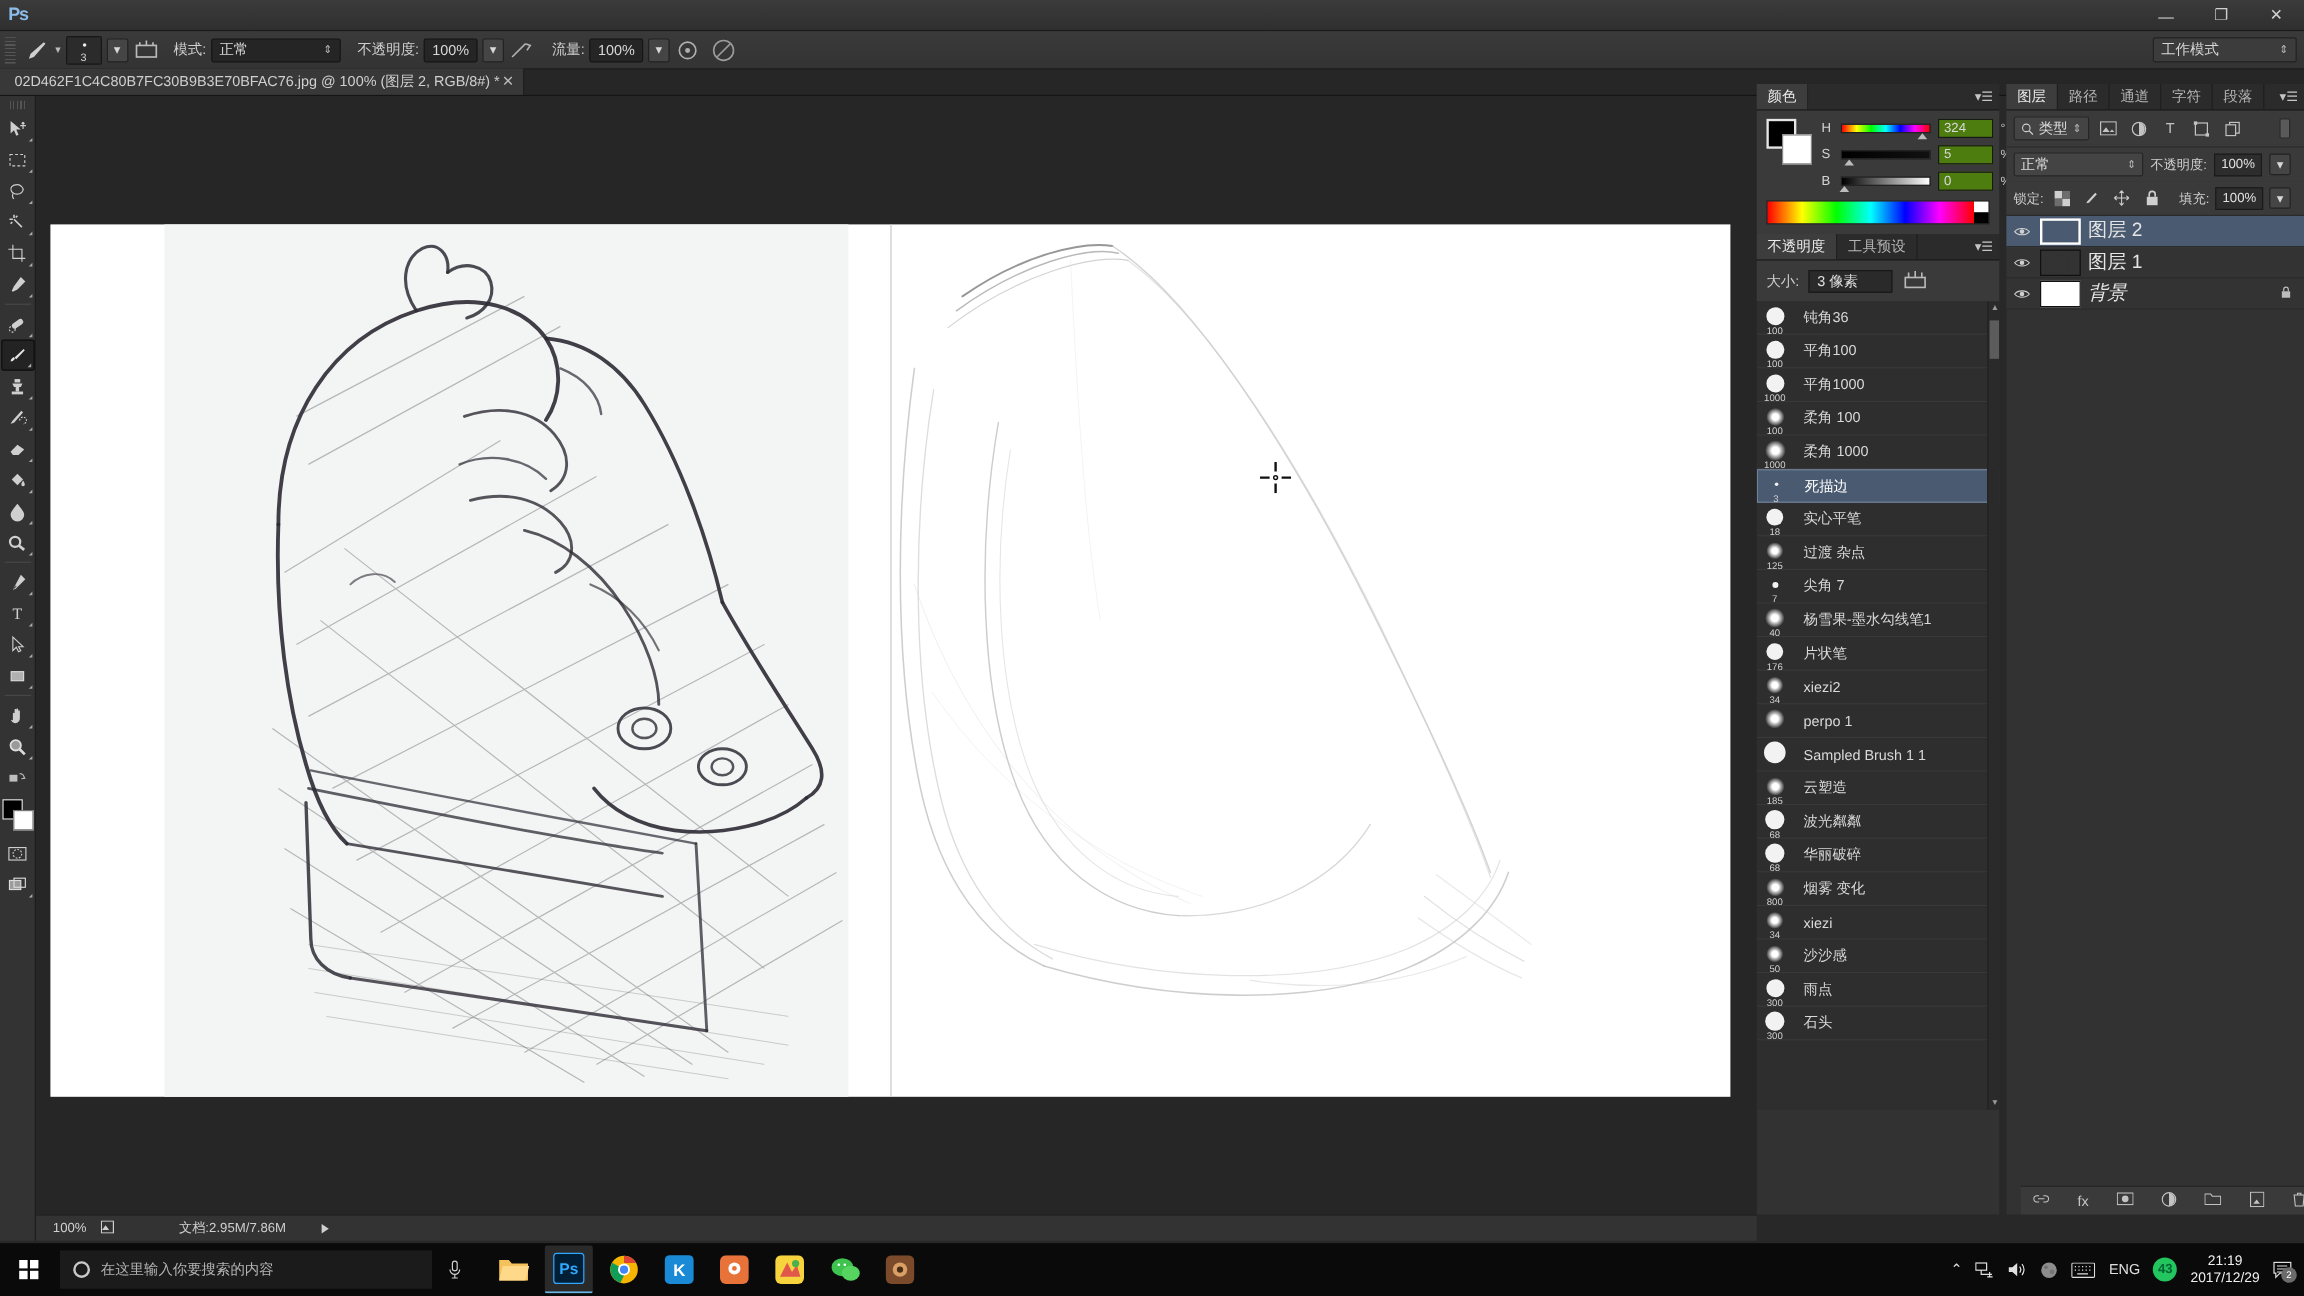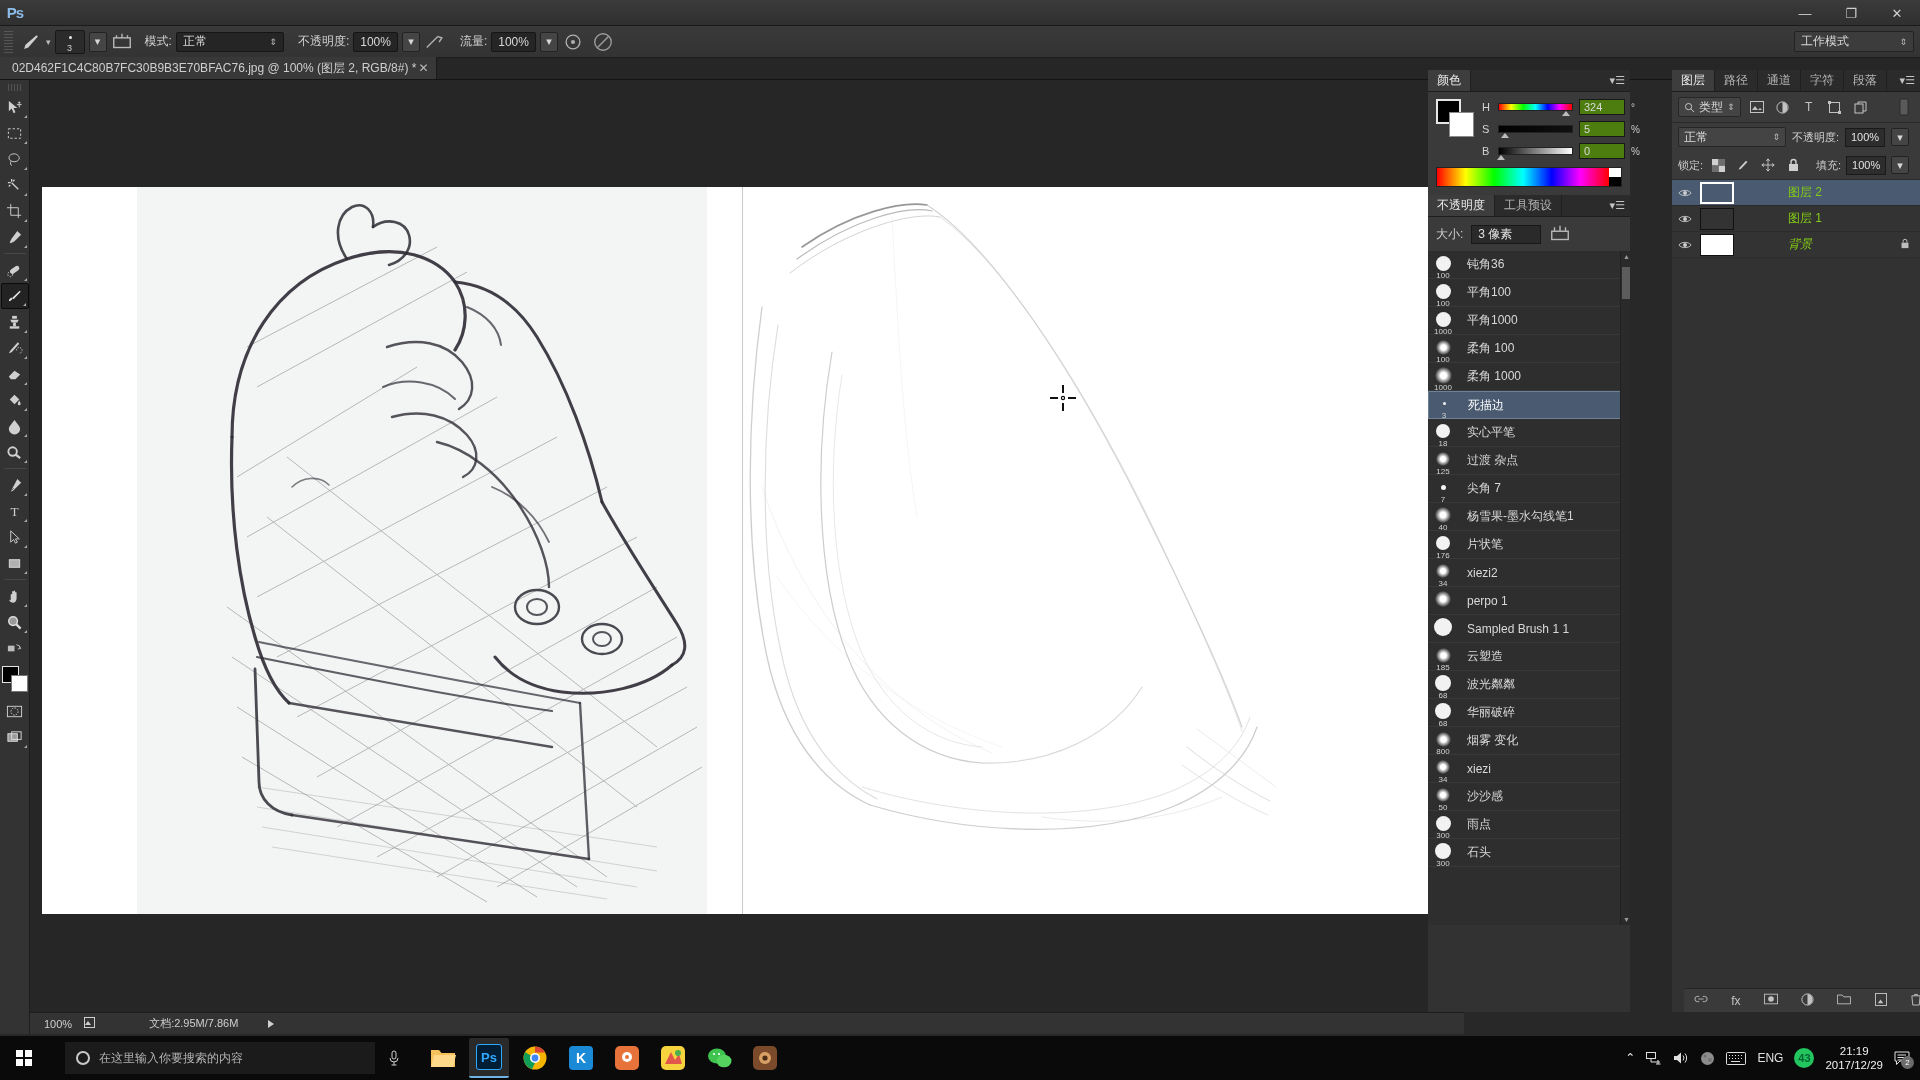--- a/index.html
+++ b/index.html
@@ -125,21 +125,21 @@
     position:absolute; left:0; bottom:0; width:1434px; height:22px;
     background:#333; border-top:1px solid #1e1e1e;
     display:flex; align-items:center; gap:12px; padding-left:14px;
     font-size:11px; color:#cfcfcf;
   }
   .sb-play { width:0;height:0;border-left:6px solid #cfcfcf;
     border-top:4px solid transparent;border-bottom:4px solid transparent;}
 
   
   .panel-left-col {
-    position:absolute; left:1428px; top:70px; width:202px; height:942px;
+    position:absolute; left:1464px; top:70px; width:202px; height:942px;
     background:#323232;
   }
   .panel-right-col {
     position:absolute; left:1672px; top:70px; width:248px; height:942px;
     background:#323232;
   }
   .panel-tabrow {
     display:flex; align-items:stretch; height:22px; background:#2b2b2b;
     border-bottom:1px solid #1d1d1d; position:relative;
   }
@@ -235,21 +235,21 @@
   .lrow.sel { background:#4a5a70; }
   .eye { width:18px; display:flex; align-items:center; justify-content:center; color:#ccc; }
   .lthumb { width:34px; height:22px; border:1px solid #111; position:relative; overflow:hidden;}
   .lrow.sel .lthumb { border:2px solid #ffffff; }
   .checker {
     background-image:
       linear-gradient(45deg,#cfcfcf 25%,transparent 25%,transparent 75%,#cfcfcf 75%),
       linear-gradient(45deg,#cfcfcf 25%,#fff 25%,#fff 75%,#cfcfcf 75%);
     background-size:8px 8px; background-position:0 0,4px 4px; width:100%; height:100%;
   }
-  .lname { font-size:12px; color:#84cc16;margin-left:48px; }
+  .lname { font-size:16px; color:#e5e5e5; }
   .lname.bg { font-style:italic; }
   .lock-ic { position:absolute; right:10px; color:#bbb; font-size:11px; }
   .lay-footer {
     position:absolute; left:12px; bottom:0; width:248px; height:24px;
     background:#3a3a3a; border-top:1px solid #252525;
     display:flex; align-items:center; justify-content:space-between; padding:0 10px;
   }
   .lfic { color:#c3c3c3; font-size:12px; }
 
   
@@ -257,21 +257,21 @@
     position:absolute; left:0; bottom:0; width:1920px; height:44px;
     background:#0a0a0a; display:flex; align-items:center;
   }
   .start {
     width:48px; height:44px; display:flex; align-items:center; justify-content:center;
   }
   .start .sq { width:7px; height:7px; background:#fff; }
   .start .grid { display:grid; grid-template-columns:7px 7px; grid-gap:2px; }
   .tb-search {
     width:310px; height:32px; background:#1b1b1b; display:flex; align-items:center;
-    gap:9px; padding-left:11px; margin-left:17px;
+    gap:9px; padding-left:11px; margin-left:2px;
   }
   .tb-search .circ { width:14px; height:14px; border:2px solid #c9c9c9; border-radius:50%; }
   .tb-search span { font-size:12px; color:#b4b4b4; white-space:nowrap; }
   .tb-mic { width:38px; display:flex; justify-content:center; color:#ccc; }
   .tb-apps { display:flex; align-items:center; gap:6px; margin-left:10px; }
   .tb-app { width:40px; height:40px; display:flex; align-items:center;
     justify-content:center; position:relative; border-radius:2px; }
   .tb-app.active { background:#2a2a2a; border-bottom:2px solid #6cb4e4; }
   .tray { position:absolute; right:0; bottom:0; height:44px; display:flex;
     align-items:center; gap:11px; padding-right:10px; color:#e2e2e2; }

